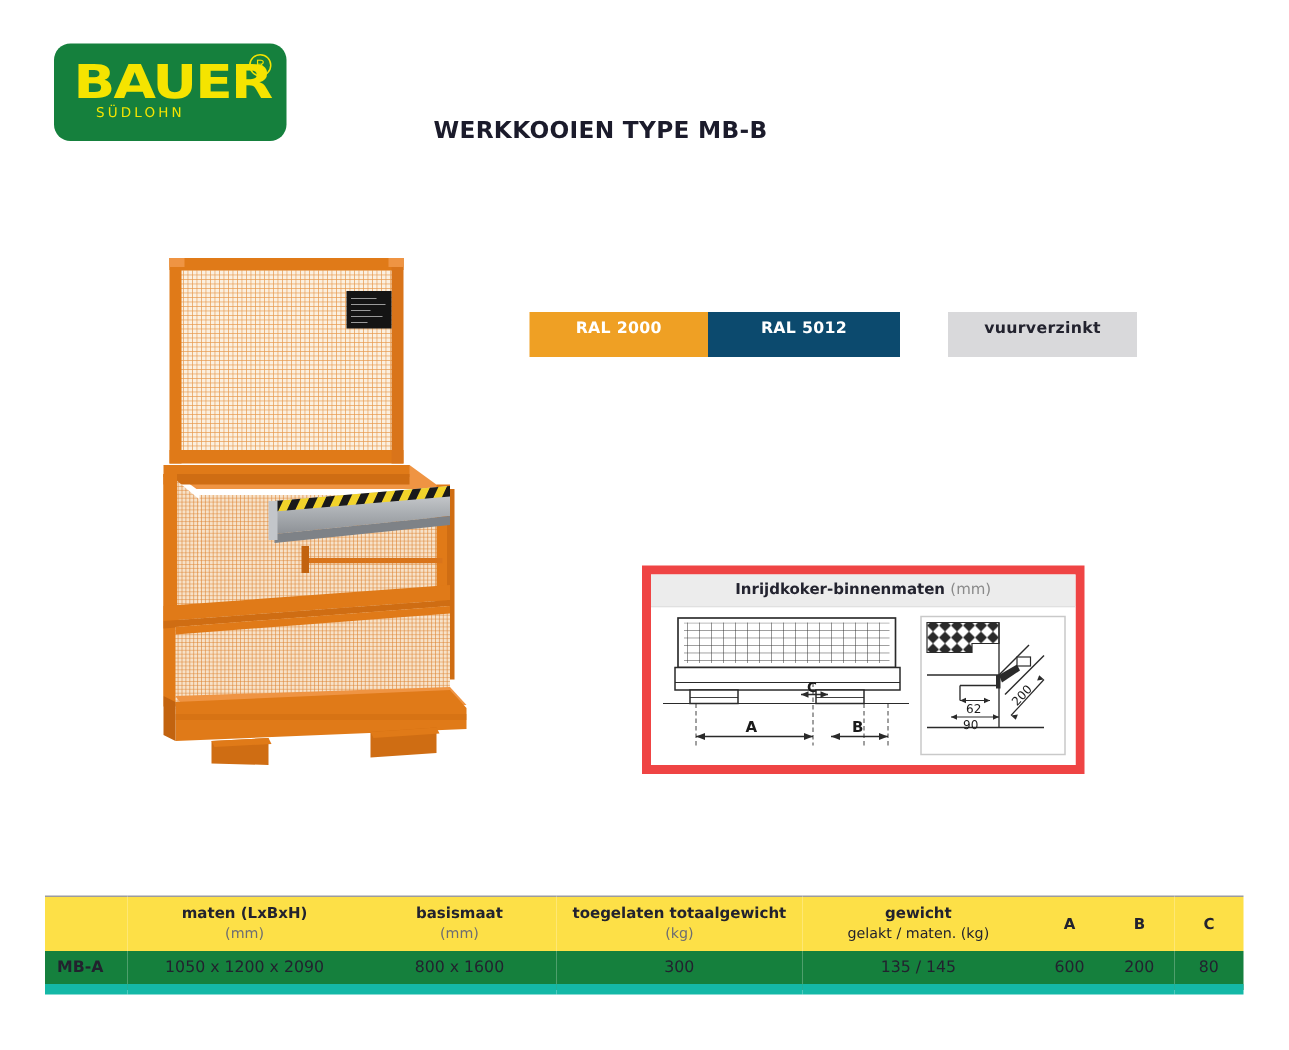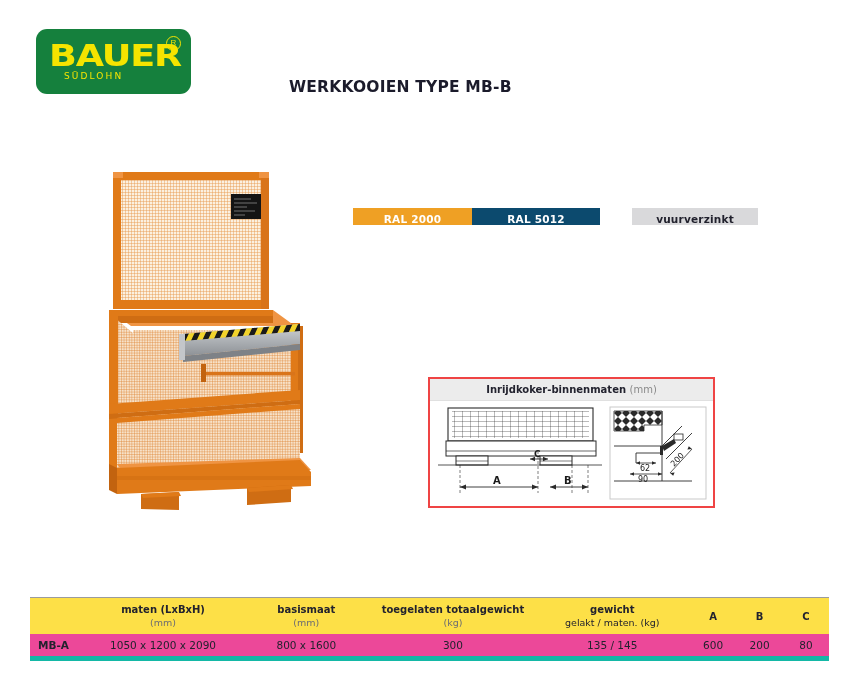--- a/index.html
+++ b/index.html
@@ -89,41 +89,41 @@
   .product svg { display: block; }
 
   
   .swatches {
     position: absolute;
     left: 353px;
     top: 208px;
     display: flex;
   }
   .swatch {
-    height: 17px;
+    height: 30px;
     line-height: 23px;
     text-align: center;
     font-family: "DejaVu Sans", sans-serif;
     font-size: 10.5px;
     font-weight: bold;
     letter-spacing: 0.2px;
   }
   .sw-1 { width: 119px; }
   .sw-2 { width: 128px; }
   .sw-3 { width: 126px; margin-left: 32px; }
 
   
   .drawing {
     position: absolute;
     left: 428px;
     top: 377px;
     width: 283px;
     height: 127px;
     background: #ffffff;
-    border: 2px solid #ef4444;
+    border: 6px solid #ef4444;
   }
   .drawing-head {
     height: 21px;
     background: #ececec;
     border-bottom: 1px solid #e0e0e0;
     text-align: center;
     font-family: "DejaVu Sans", sans-serif;
     font-size: 10px;
     font-weight: bold;
     line-height: 21px;
@@ -168,26 +168,26 @@
     font-size: 9.5px;
     color: #6d6d72;
   }
   .spec thead th .sub {
     display: block;
     font-weight: normal;
     font-size: 9.5px;
     color: #22222e;
   }
   .spec tbody td {
-    background: #ec4899;
+    background: #15803d;
     padding: 5px 2px;
     font-size: 10.5px;
     text-align: center;
     color: #22222e;
-    border-bottom: 5px solid #14b8a6;
+    border-bottom: 7px solid #14b8a6;
     margin-left: 16px;
   }
   .spec tbody td.model {
     font-weight: bold;
     text-align: left;
     padding-left: 8px;
   }
   .c-model { width: 52px; }
   .c-dim   { width: 160px; }
   .c-base  { width: 130px; }

